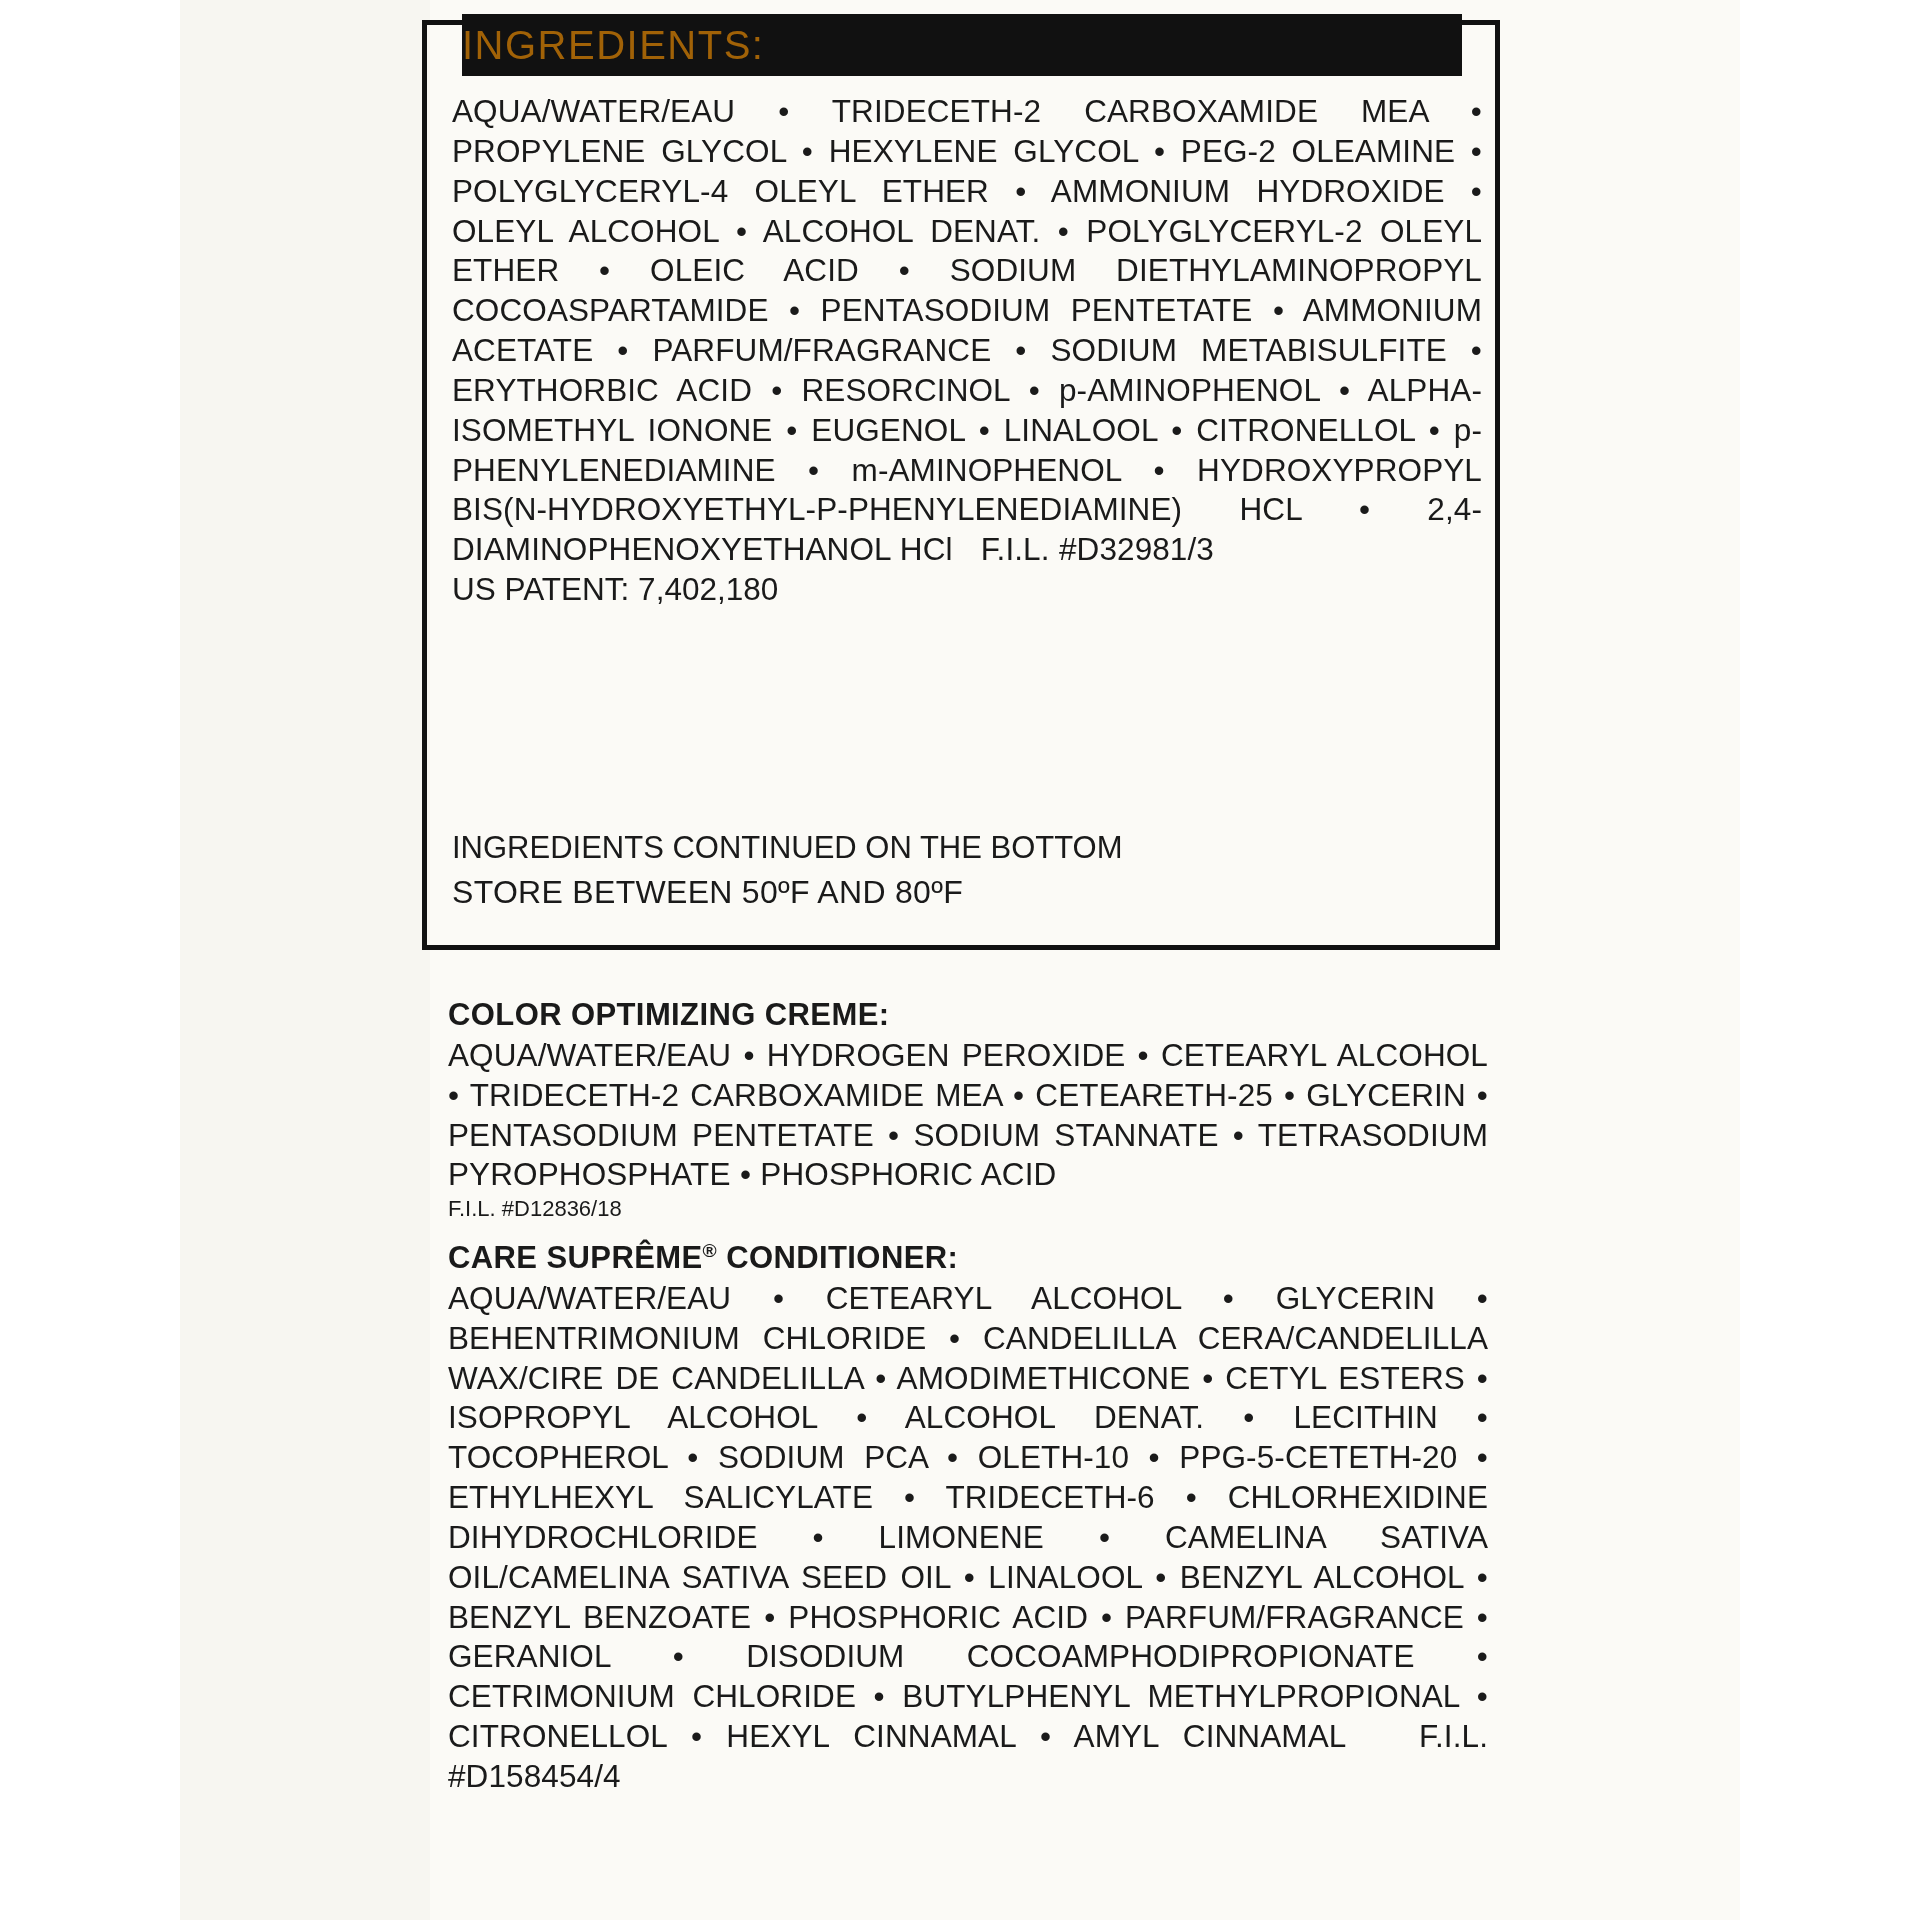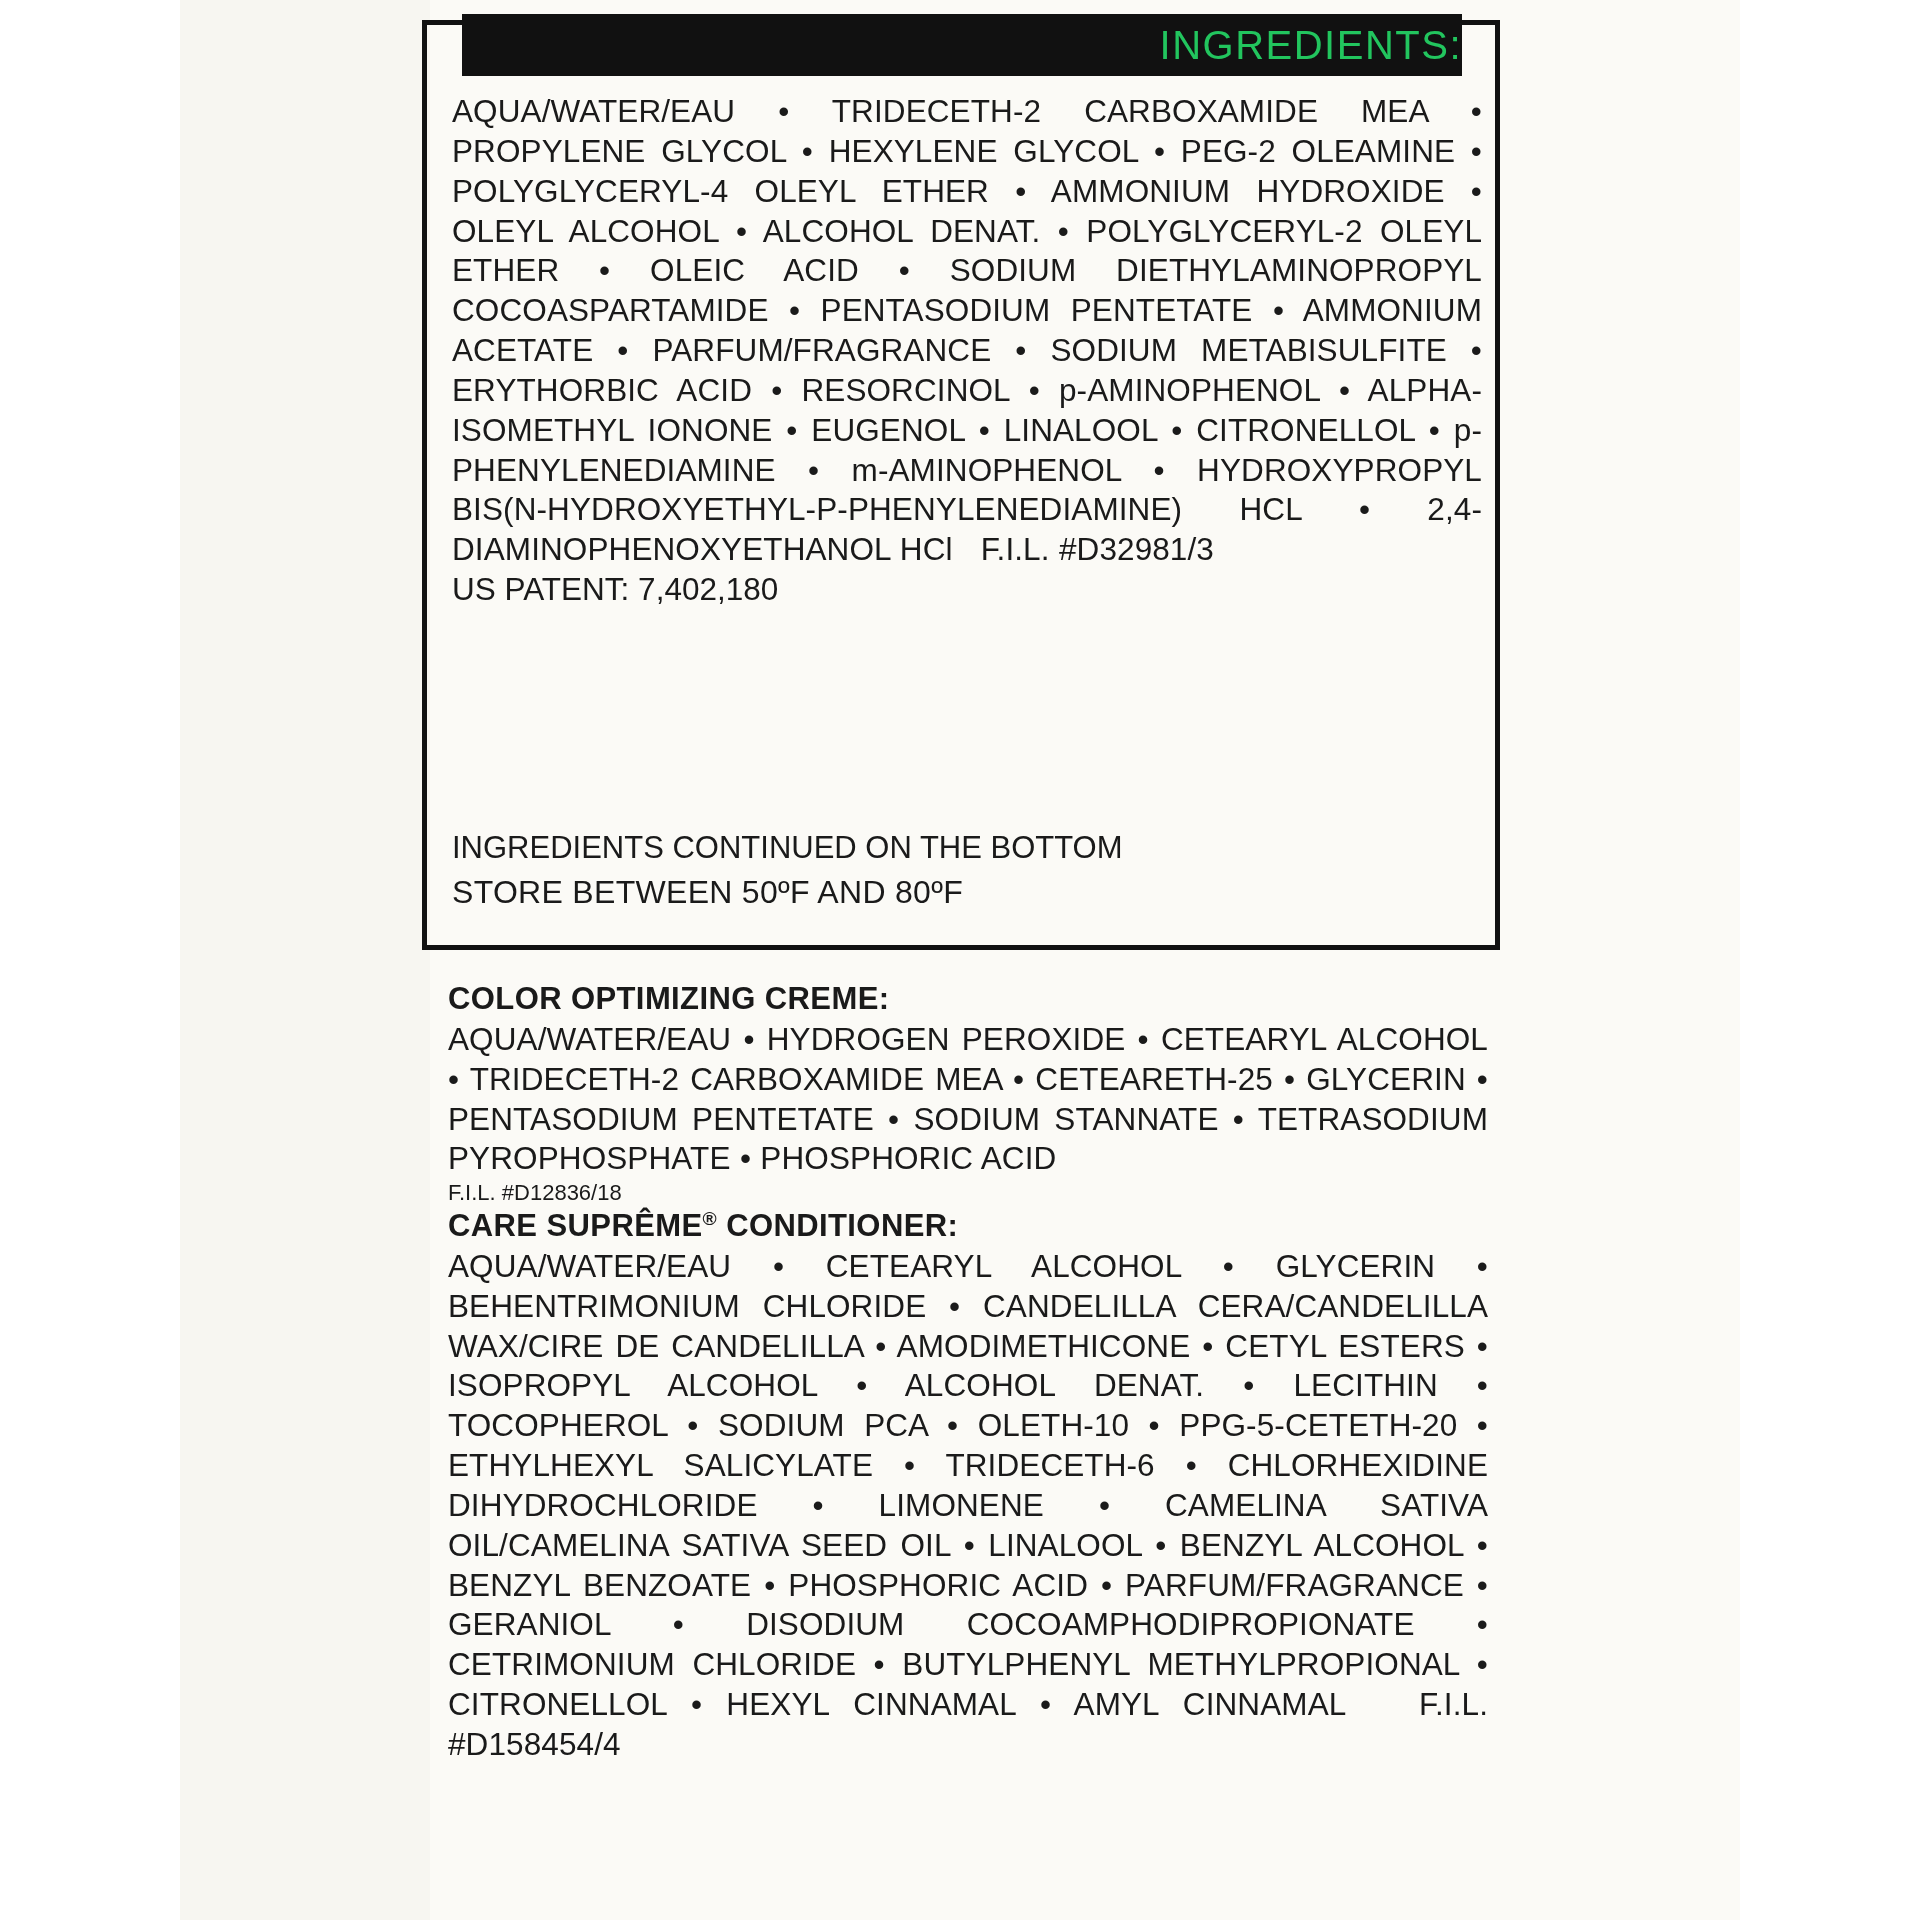--- a/index.html
+++ b/index.html
@@ -46,24 +46,24 @@
     background: transparent;
   }
 
   .box-header {
     position: absolute;
     left: 462px;
     top: 14px;
     width: 1000px;
     height: 62px;
     background: #111111;
-    color: #22c55e;
+    color: #a16207;
     display: flex;
     align-items: center;
-    justify-content: flex-end;
+    justify-content: flex-start;
     letter-spacing: 1.5px;
     font-size: 40px;
     font-weight: 400;
   }
 
   .box-body {
     position: absolute;
     left: 452px;
     top: 92px;
     width: 1030px;
@@ -113,21 +113,21 @@
   }
 
   
   .lower {
     position: absolute;
     left: 448px;
     top: 980px;
     width: 1040px;
   }
 
-  .blk { margin: 0 0 0 0; }
+  .blk { margin: 16px 0 0 0; }
 
   .sup {
     font-size: 0.62em;
     vertical-align: super;
     line-height: 0;
   }
 
   .pat-line {
     font-size: 31.5px;
     line-height: 1.265;

